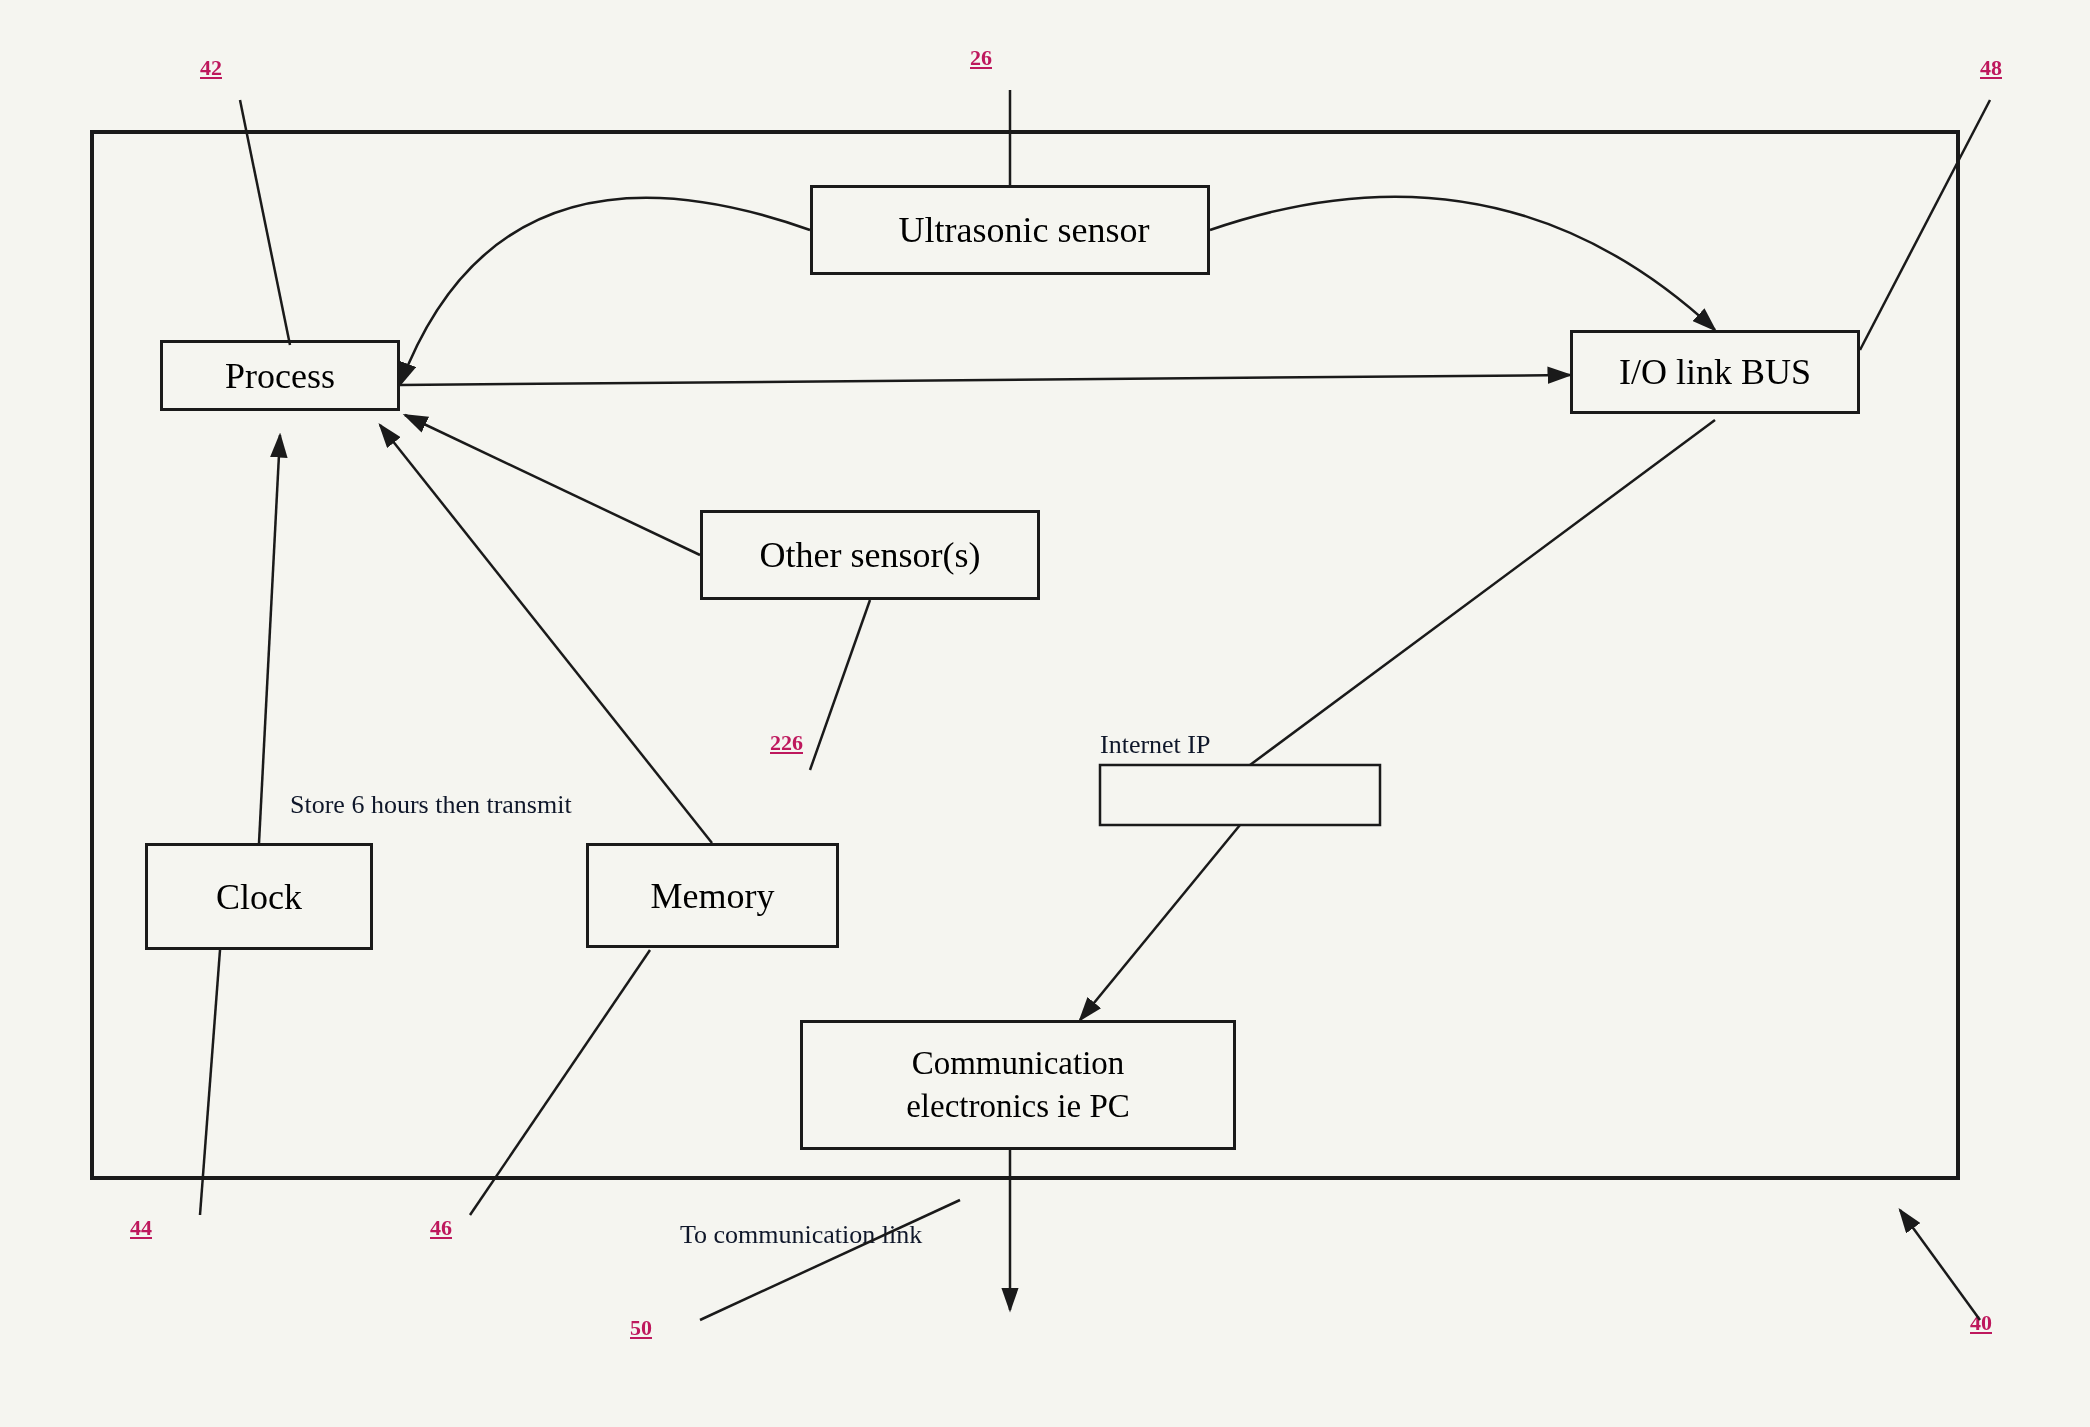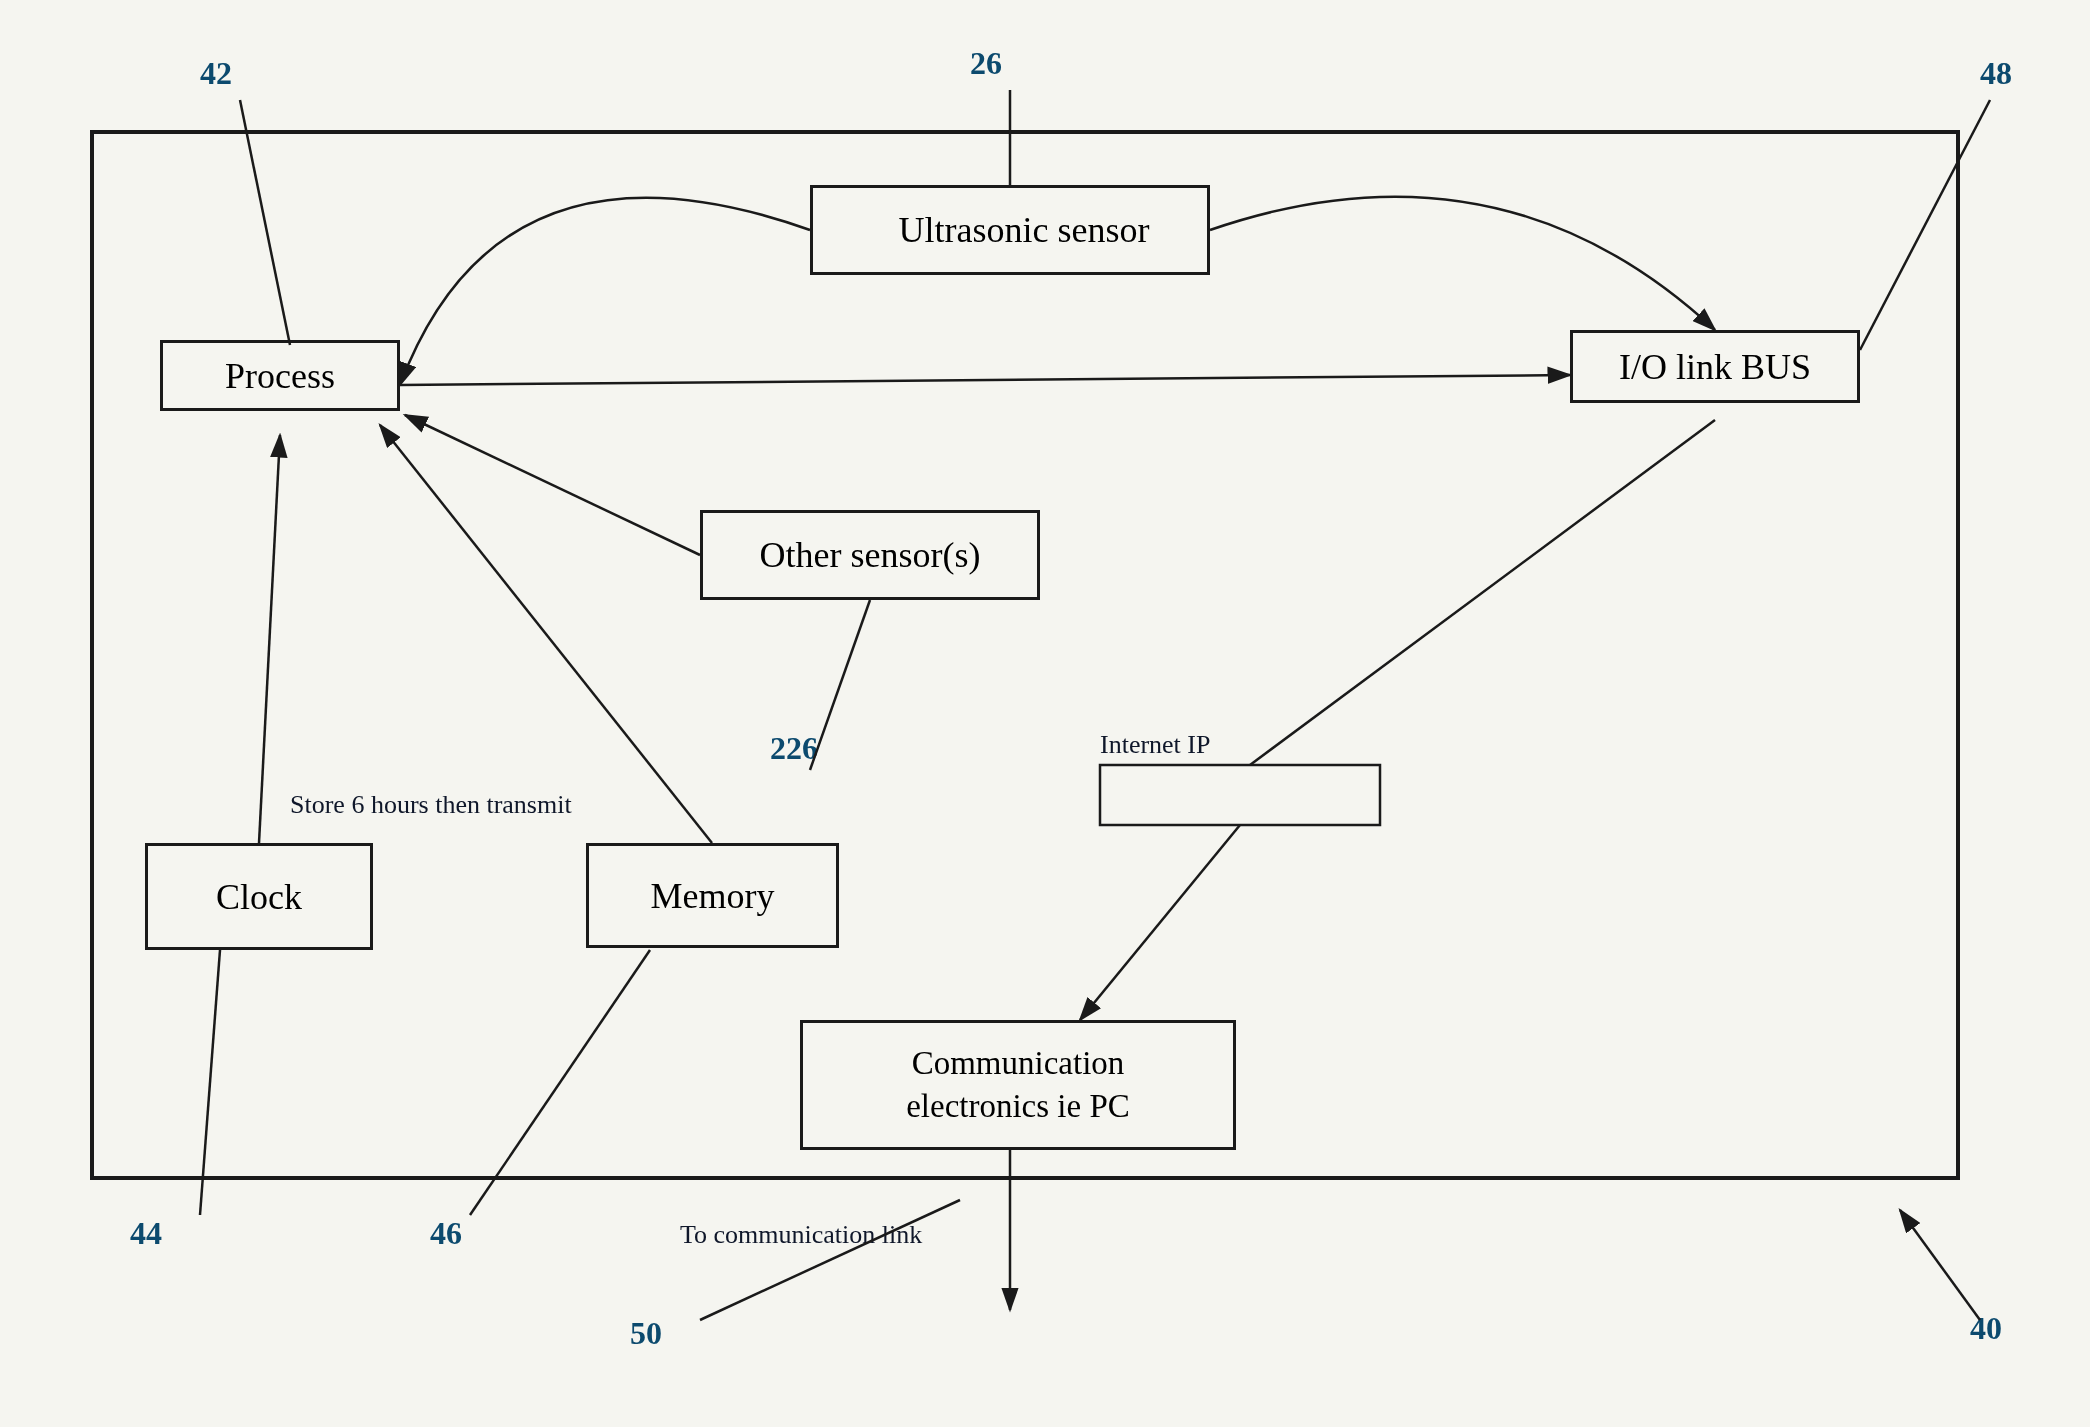--- a/index.html
+++ b/index.html
@@ -39,23 +39,24 @@
       align-items: center;
       justify-content: center;
       text-align: center;
       font-size: 36px;
       font-weight: normal;
     }
 
     
     .ref-num {
       position: absolute;
-      font-size: 32px;
+      font-size: 22px;
       font-weight: bold;
-      color: #0c4a6e;
+      color: #be185d;
+      text-decoration: underline;
     }
 
     
     .label-text {
       position: absolute;
       font-size: 26px;
       color: #0f172a;
       white-space: nowrap;
     }
 
@@ -93,21 +94,21 @@
   <div class="ref-num" style="top:1310px; left:1970px;">40</div>
 
   <div class="comp-box" style="top:185px; left:810px; width:400px; height:90px;padding-left:28px;">
     <span>Ultrasonic sensor</span>
   </div>
 
   <div class="comp-box" style="top:340px; left:160px; width:240px; height:71px;">
     <span>Process</span>
   </div>
 
-  <div class="comp-box" style="top:330px; left:1570px; width:290px; height:73px;">
+  <div class="comp-box" style="top:330px; left:1570px; width:290px; height:84px;">
     <span>I/O link BUS</span>
   </div>
 
   <div class="comp-box" style="top:843px; left:145px; width:228px; height:107px;">
     <span>Clock</span>
   </div>
 
   <div class="comp-box" style="top:510px; left:700px; width:340px; height:90px;">
     <span>Other sensor(s)</span>
   </div>

